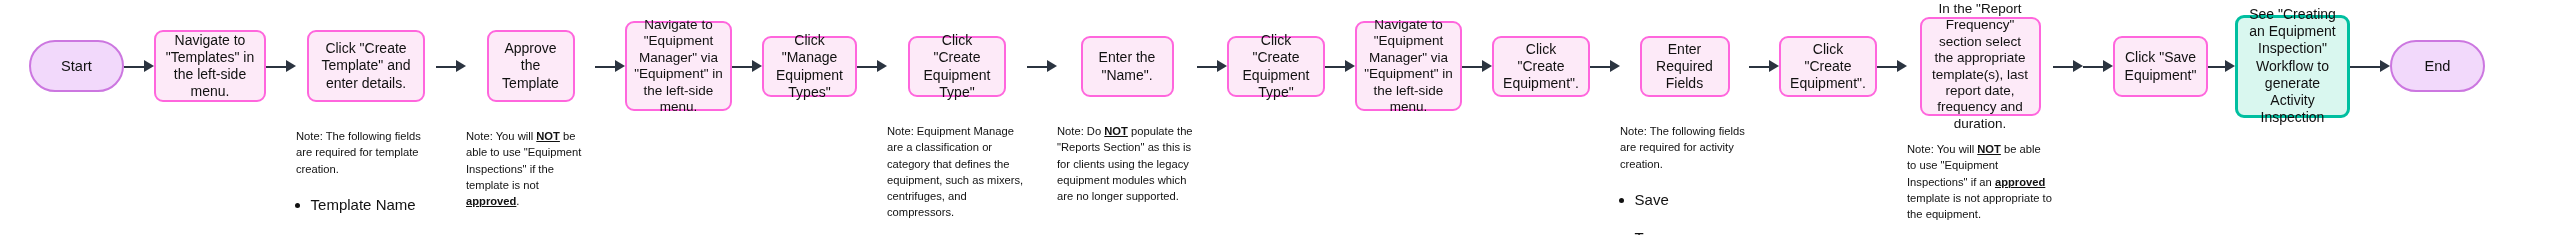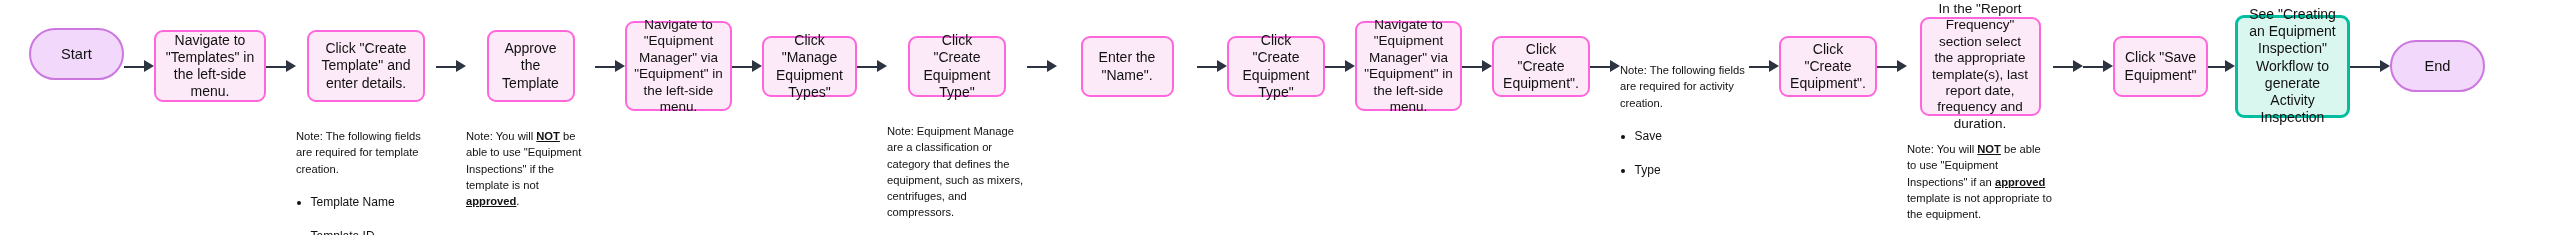--- a/index.html
+++ b/index.html
@@ -92,21 +92,21 @@
   .note b {
     font-weight: bold;
     text-decoration: underline;
   }
   .note ul {
     margin: 1.1px 0 0 0;
     padding-left: 14.6px;
     list-style: disc;
   }
   .note li {
-    font-size: 12px;
+    font-size: 15px;
     line-height: 1.45;
   }
 
   
   .arrow {
     position: relative;
     flex: 0 0 auto;
     height: 235px;
   }
   .arrow .line {
@@ -127,21 +127,21 @@
   }
 </style>
 </head>
 <body>
 
 <div id="flow">
   <div class="row">
 
     <div style="flex:0 0 29px;height:0.6px"></div>
 
-    <div class="cell" style="width:95px;margin-top:28px">
+    <div class="cell" style="width:95px;margin-top:40px">
       <div class="terminator">Start</div>
     </div>
 
     <div class="arrow" style="width:30px">
       <div class="line" style="top:66px"></div>
       <div class="head" style="top:60px"></div>
     </div>
 
     <div class="cell" style="width:112px;margin-top:30px">
       <div class="box" style="width:112px;height:72px">Navigate to "Templates" in the left-side menu.</div>
@@ -206,20 +206,23 @@
       </div>
     </div>
 
     <div class="arrow" style="width:30px">
       <div class="line" style="top:66px"></div>
       <div class="head" style="top:60px"></div>
     </div>
 
     <div class="cell" style="width:140px;margin-top:36px">
       <div class="box" style="width:93px;height:61px">Enter the "Name".</div>
+      <div class="note" style="width:140px">
+        <span>Note: Do </span><b>NOT</b><span> populate the "Reports Section" as this is for clients using the legacy equipment modules which are no longer supported.</span>
+      </div>
     </div>
 
     <div class="arrow" style="width:30px">
       <div class="line" style="top:66px"></div>
       <div class="head" style="top:60px"></div>
     </div>
 
     <div class="cell" style="width:98px;margin-top:36px">
       <div class="box" style="width:98px;height:61px">Click "Create Equipment Type"</div>
     </div>
@@ -241,20 +244,21 @@
     <div class="cell" style="width:98px;margin-top:36px">
       <div class="box" style="width:98px;height:61px">Click "Create Equipment".</div>
     </div>
 
     <div class="arrow" style="width:30px">
       <div class="line" style="top:66px"></div>
       <div class="head" style="top:60px"></div>
     </div>
 
     <div class="cell" style="width:129px;margin-top:36px">
+      <div class="box" style="width:90px;height:61px">Enter Required Fields</div>
       <div class="note" style="width:129px">
         <span>Note: The following fields are required for activity creation.</span>
         <ul>
           <li>Save</li>
           <li>Type</li>
         </ul>
       </div>
     </div>
 
     <div class="arrow" style="width:30px">

